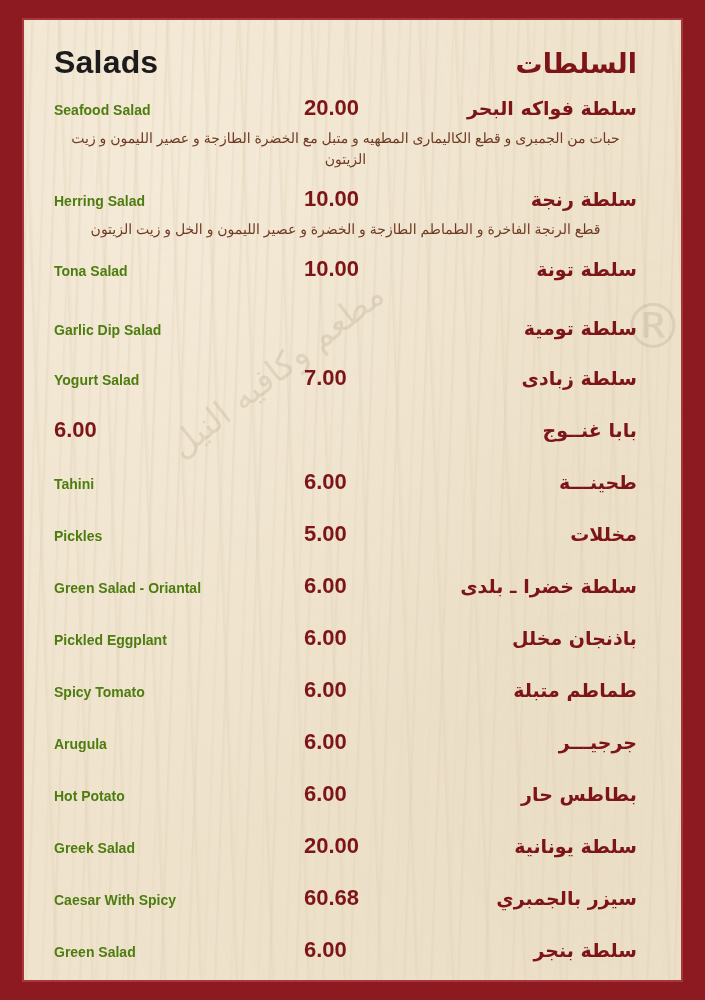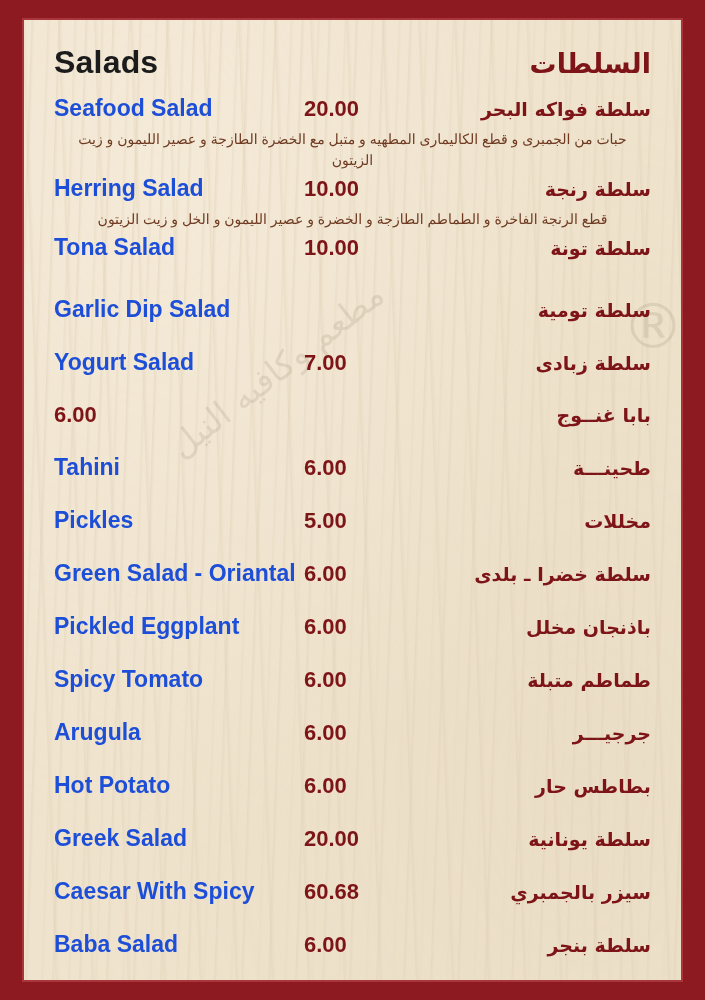--- a/index.html
+++ b/index.html
@@ -66,21 +66,21 @@
   }
   .watermark .wm-mark {
     position: absolute;
     right: 10px; top: 0px;
     font-size: 62px;
     color: #9a8a70;
     font-family: "DejaVu Sans", sans-serif;
   }
   .content {
     position: relative;
-    padding: 24px 30px 0 30px;
+    padding: 24px 44px 0 30px;
     z-index: 2;
   }
   .header {
     display: flex;
     align-items: baseline;
     justify-content: space-between;
     margin-bottom: 14px;
   }
   .header .title-en {
     font-size: 32px;
@@ -95,23 +95,23 @@
     direction: rtl;
     font-family: "DejaVu Sans", sans-serif;
   }
   .item-row {
     display: flex;
     align-items: baseline;
     width: 100%;
   }
   .name-en {
     flex: 0 0 250px;
-    font-size: 23px;
-    font-weight: bold;
-    color: #1d4ed8;
+    font-size: 14px;
+    font-weight: bold;
+    color: #4d7c0f;
     white-space: nowrap;
   }
   .price {
     flex: 0 0 130px;
     font-size: 22px;
     font-weight: bold;
     color: #7d1418;
     text-align: left;
   }
   .name-ar {
@@ -126,21 +126,21 @@
   .desc-ar {
     font-size: 14px;
     color: #6f3a22;
     direction: rtl;
     text-align: center;
     font-family: Liberation Sans, sans-serif;
     line-height: 1.5;
     margin: 7px 6px 0 6px;
   }
   .block-top { margin-top: 10px; }
-  .item-spaced { margin-top: 4px; }
+  .item-spaced { margin-top: 16px; }
   .list-tight .item-row { margin-top: 8px; }
   .list-tight .entry { padding: 9px 0 9px 0; }
   .entry { padding: 0; }
 </style>
 </head>
 <body>
 
 <div id="page">
   <div id="card">
     <div class="texture"></div>
@@ -260,21 +260,21 @@
         </div>
         <div class="entry">
           <div class="item-row">
             <div class="name-en">Caesar With Spicy</div>
             <div class="price">60.68</div>
             <div class="name-ar">سيزر بالجمبري</div>
           </div>
         </div>
         <div class="entry">
           <div class="item-row">
-            <div class="name-en">Baba Salad</div>
+            <div class="name-en">Green Salad</div>
             <div class="price">6.00</div>
             <div class="name-ar">سلطة بنجر</div>
           </div>
         </div>
       </div>
 
     </div>
   </div>
 </div>
 

